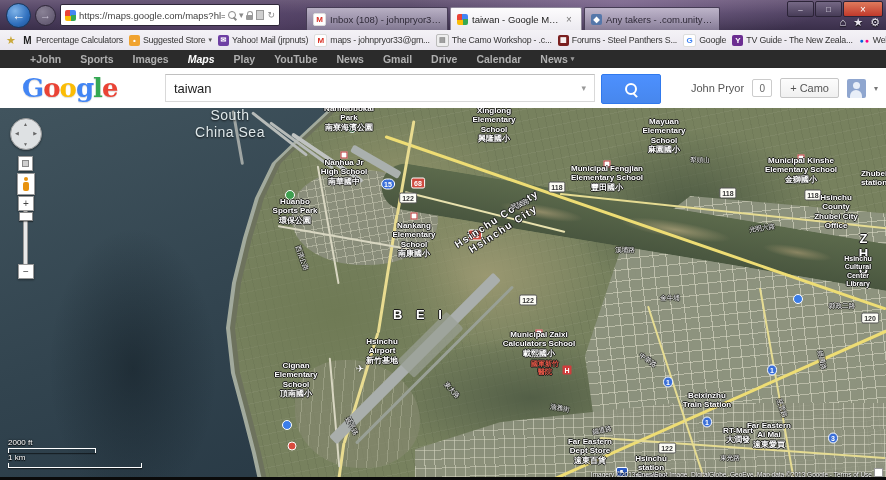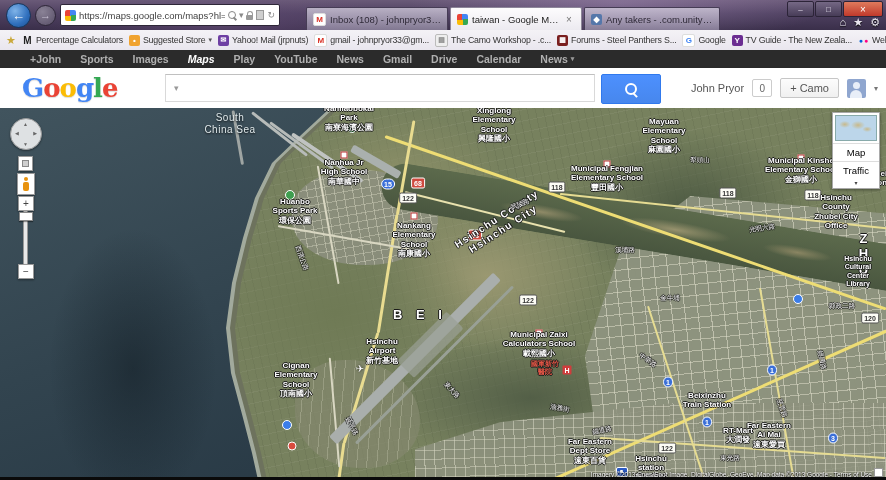--- a/index.html
+++ b/index.html
@@ -147,21 +147,21 @@
     background-image:repeating-linear-gradient(80deg,rgba(225,223,205,.5) 0 1px,rgba(0,0,0,0) 1px 9px),
       repeating-linear-gradient(-10deg,rgba(225,223,205,.45) 0 1px,rgba(0,0,0,0) 1px 8px);}
   .town-cignan{position:absolute;left:295px;top:252px;width:125px;height:108px;z-index:4;opacity:.7;
     border-radius:40% 60% 45% 55%;background-color:#84886e;
     background-image:repeating-linear-gradient(95deg,rgba(222,220,200,.4) 0 1px,rgba(0,0,0,0) 1px 10px);}
   .road{position:absolute;transform-origin:0 50%;border-radius:2px;z-index:6;}
 
   .mlabel{position:absolute;z-index:10;color:#fff;font-weight:bold;font-size:8px;line-height:1.18;text-align:center;
     white-space:pre-line;pointer-events:none;
     text-shadow:-1px 0 0 #1a1a1a,1px 0 0 #1a1a1a,0 -1px 0 #1a1a1a,0 1px 0 #1a1a1a;}
-  .mlabel.sea{font-size:10px;font-weight:normal;letter-spacing:.5px;color:#dfe8ea;
+  .mlabel.sea{font-size:14px;font-weight:normal;letter-spacing:.5px;color:#dfe8ea;
     text-shadow:0 1px 2px rgba(0,0,0,.8);}
   .mlabel.big{font-size:13px;letter-spacing:5px;}
   .mlabel.boundary{font-size:10px;letter-spacing:1.5px;}
   .mlabel.minor{font-size:6.5px;font-weight:normal;}
   .mlabel.small7{font-size:7px;}
   .mlabel.redtext{color:#e05545;font-size:7px;}
   .shield{position:absolute;z-index:9;font-size:7px;font-weight:bold;background:#fdfdf6;color:#333;
     border:1px solid #555;border-radius:2px;padding:0 2px;line-height:9px;}
   .shield.red{background:#cf4a3f;color:#fff;border-color:#fff;}
   .shield.blue{background:#3a6fd8;color:#fff;border-color:#fff;border-radius:6px;}
@@ -278,21 +278,21 @@
           <div class="fav-ico fav-sug">•</div>
           <div class="fav-label">Suggested Store</div>
           <div class="fav-caret">▾</div>
         </div>
         <div class="fav-item">
           <div class="fav-ico fav-ymail">✉</div>
           <div class="fav-label">Yahoo! Mail (jrpnuts)</div>
         </div>
         <div class="fav-item">
           <div class="fav-ico fav-gmail">M</div>
-          <div class="fav-label">gmail - johnpryor33@gm...</div>
+          <div class="fav-label">maps - johnpryor33@gm...</div>
         </div>
         <div class="fav-item">
           <div class="fav-ico fav-page">▤</div>
           <div class="fav-label">The Camo Workshop - .c...</div>
         </div>
         <div class="fav-item">
           <div class="fav-ico fav-sp">▦</div>
           <div class="fav-label">Forums - Steel Panthers S...</div>
         </div>
         <div class="fav-item">
@@ -343,20 +343,21 @@
       </div>
       <div class="nav-item">
         <div class="nav-label">News</div>
         <div class="nav-caret">▾</div>
       </div>
     </div>
 
   <div class="ghead">
     <div class="glogo"><span style="color: rgb(66, 133, 244);">G</span><span style="color: rgb(234, 67, 53);">o</span><span style="color: rgb(251, 188, 5);">o</span><span style="color: rgb(66, 133, 244);">g</span><span style="color: rgb(52, 168, 83);">l</span><span style="color: rgb(234, 67, 53);">e</span></div>
     <div class="searchbox">
+      <input value="taiwan" style="">
       <span class="search-caret">▾</span>
     </div>
     <div class="searchbtn">
         <span class="magw"></span>
       </div>
     <div class="head-right">
       <span class="username">John Pryor</span>
       <span class="notif">0</span>
       <span class="sharebtn">+ Camo</span>
       <span class="avatar"></span>
@@ -382,27 +383,27 @@
     </div>
     <div class="reset-btn"></div>
     <div class="pegman-btn">
         <span class="pegman"></span>
       </div>
     <div class="zoom-plus">+</div>
     <div class="zoom-track"></div>
     <div class="zoom-handle"></div>
     <div class="zoom-minus">−</div>
 
-    <div class="maptype">
-      <div class="minimap"></div>
-      <div class="maptype-btn">Map</div>
-      <div class="maptype-btn">Traffic</div>
-      <div class="maptype-caret">▾</div>
-    </div>
-
+
+    <div class="scalebox">
+      <div>2000 ft</div>
+      <div class="scale-bar imp"></div>
+      <div>1 km</div>
+      <div class="scale-bar met"></div>
+    </div>
     <div class="attr">Imagery ©2013 Cnes/Spot Image, DigitalGlobe, GeoEye, Map data ©2013 Google - Terms of Use</div>
     <div class="report-box"></div>
   <div class="road" style="left: 385px; top: 26.5px; width: 530px; height: 3px; background: rgb(238, 221, 116); transform: rotate(19deg);"></div>
       <div class="road" style="left: 414px; top: 10.5px; width: 96px; height: 3px; background: rgb(233, 220, 144); transform: rotate(100deg);"></div>
       <div class="road" style="left: 397px; top: 104.5px; width: 120px; height: 3px; background: rgb(233, 220, 144); transform: rotate(99deg);"></div>
       <div class="road" style="left: 378px; top: 222.5px; width: 116px; height: 3px; background: rgb(233, 220, 144); transform: rotate(107deg);"></div>
       <div class="road" style="left: 344px; top: 332.5px; width: 80px; height: 3px; background: rgb(233, 220, 144); transform: rotate(98deg);"></div>
       <div class="road" style="left: 560px; top: 85px; width: 330px; height: 2px; background: rgb(230, 220, 146); transform: rotate(6deg);"></div>
       <div class="road" style="left: 553px; top: 369.5px; width: 366px; height: 3px; background: rgb(238, 221, 116); transform: rotate(-24deg);"></div>
       <div class="road" style="left: 648px; top: 197px; width: 182px; height: 2px; background: rgb(230, 220, 146); transform: rotate(72deg);"></div>

